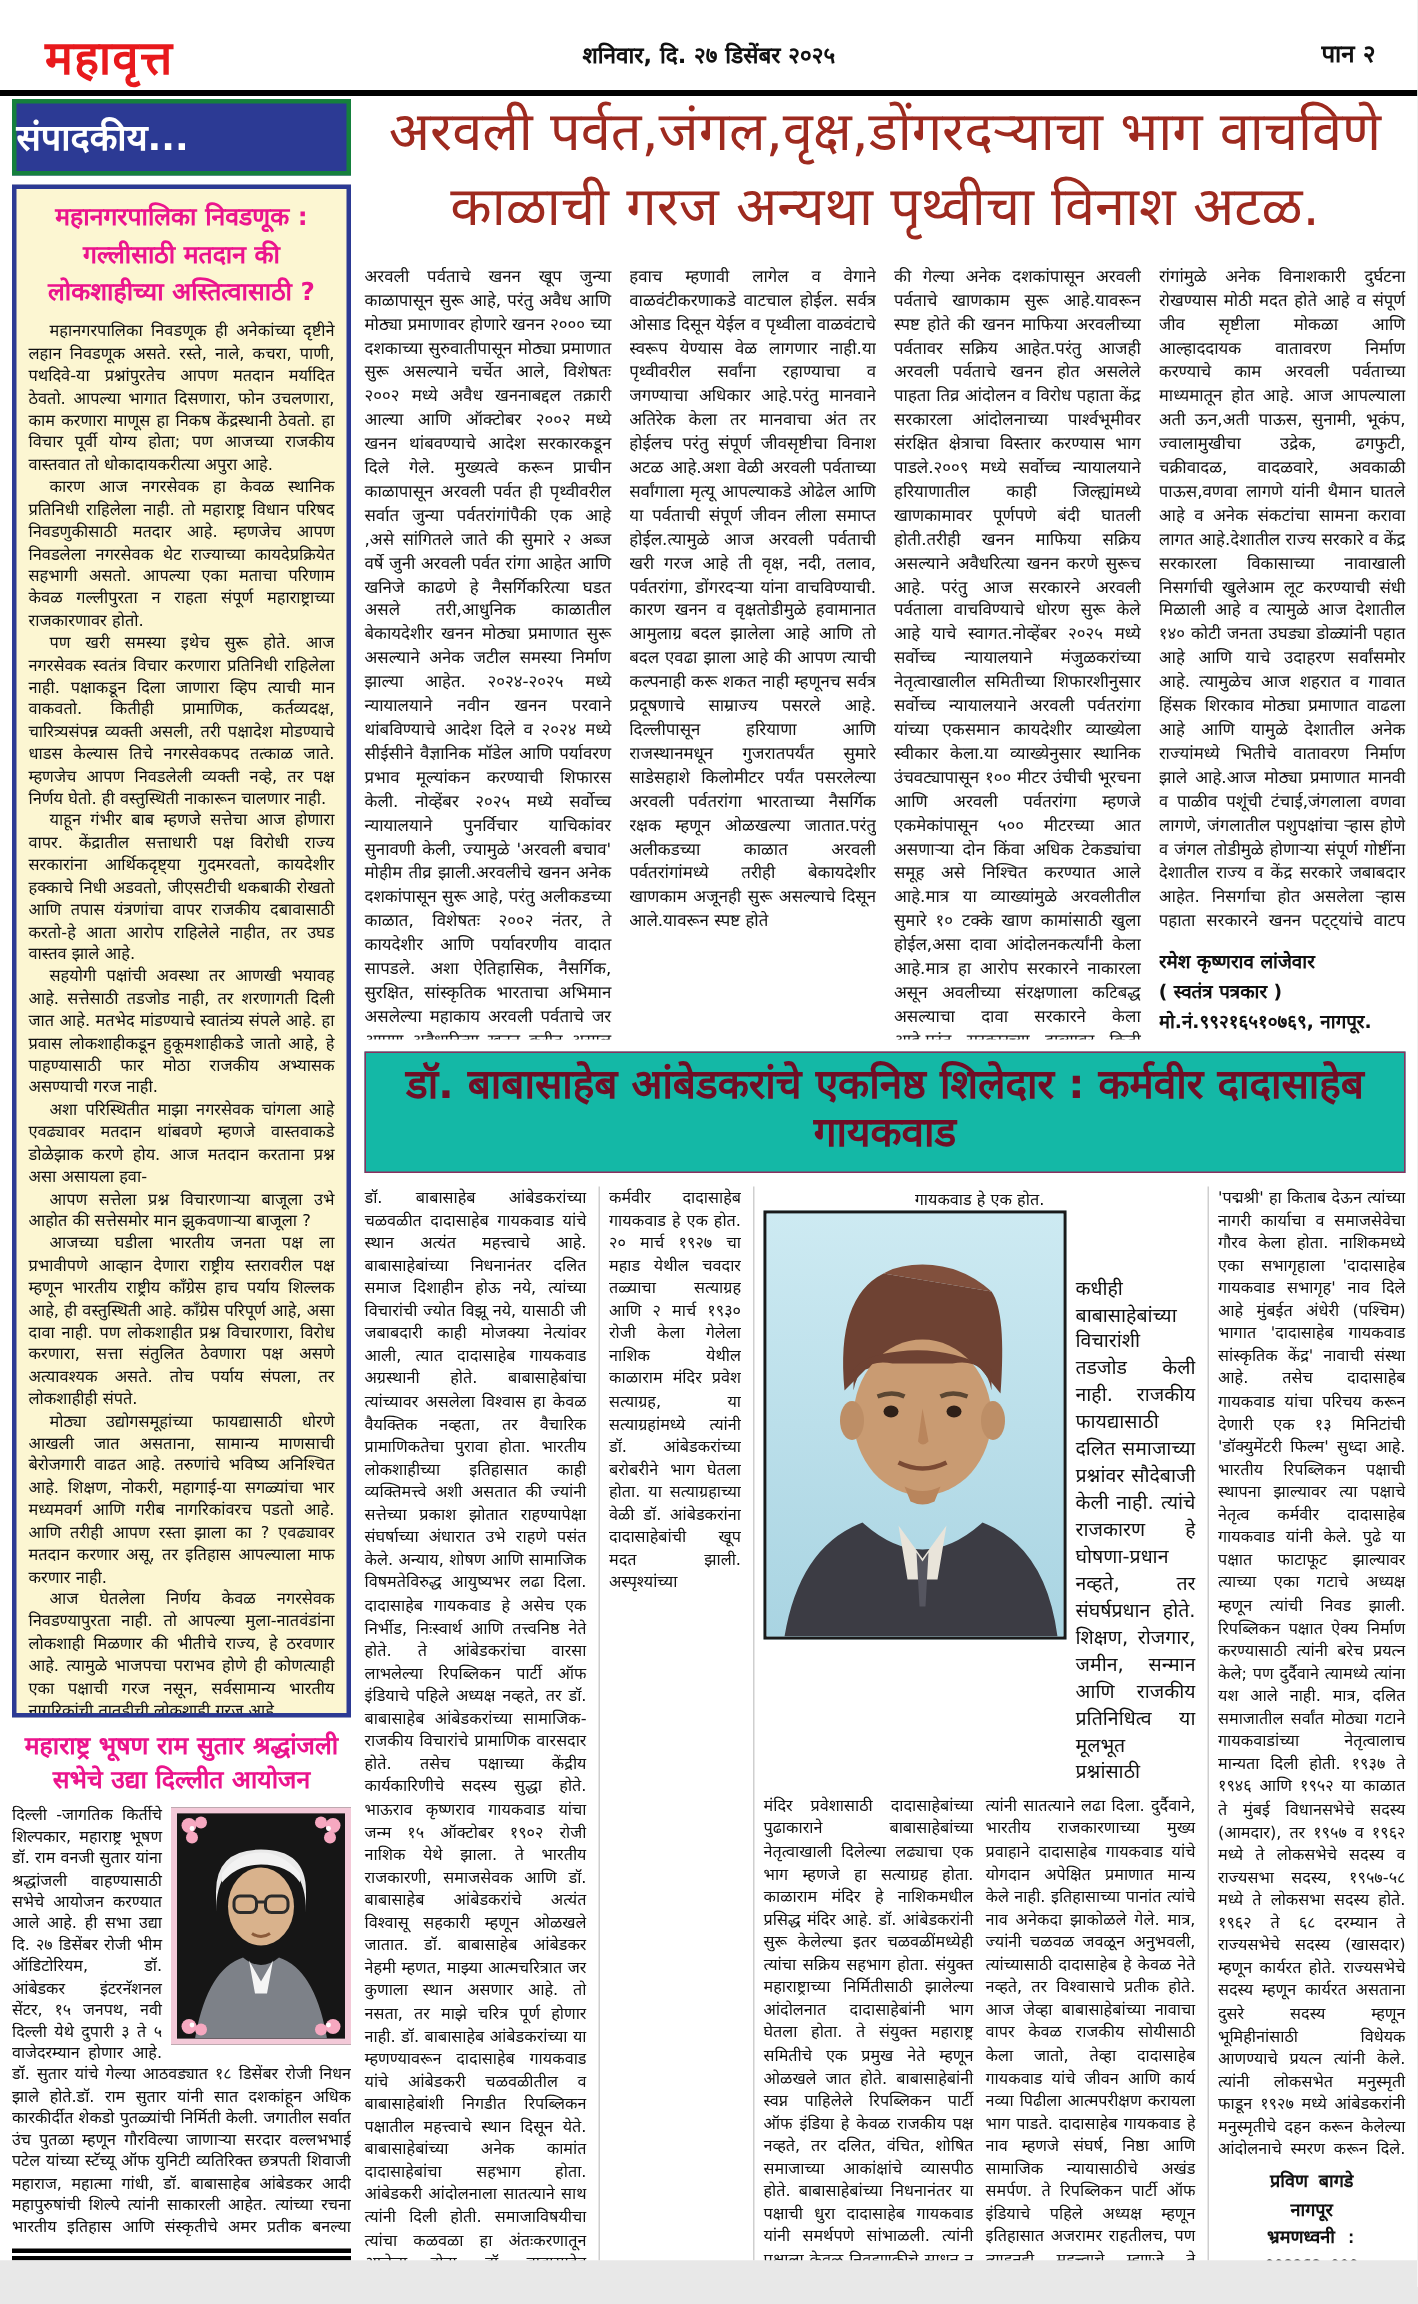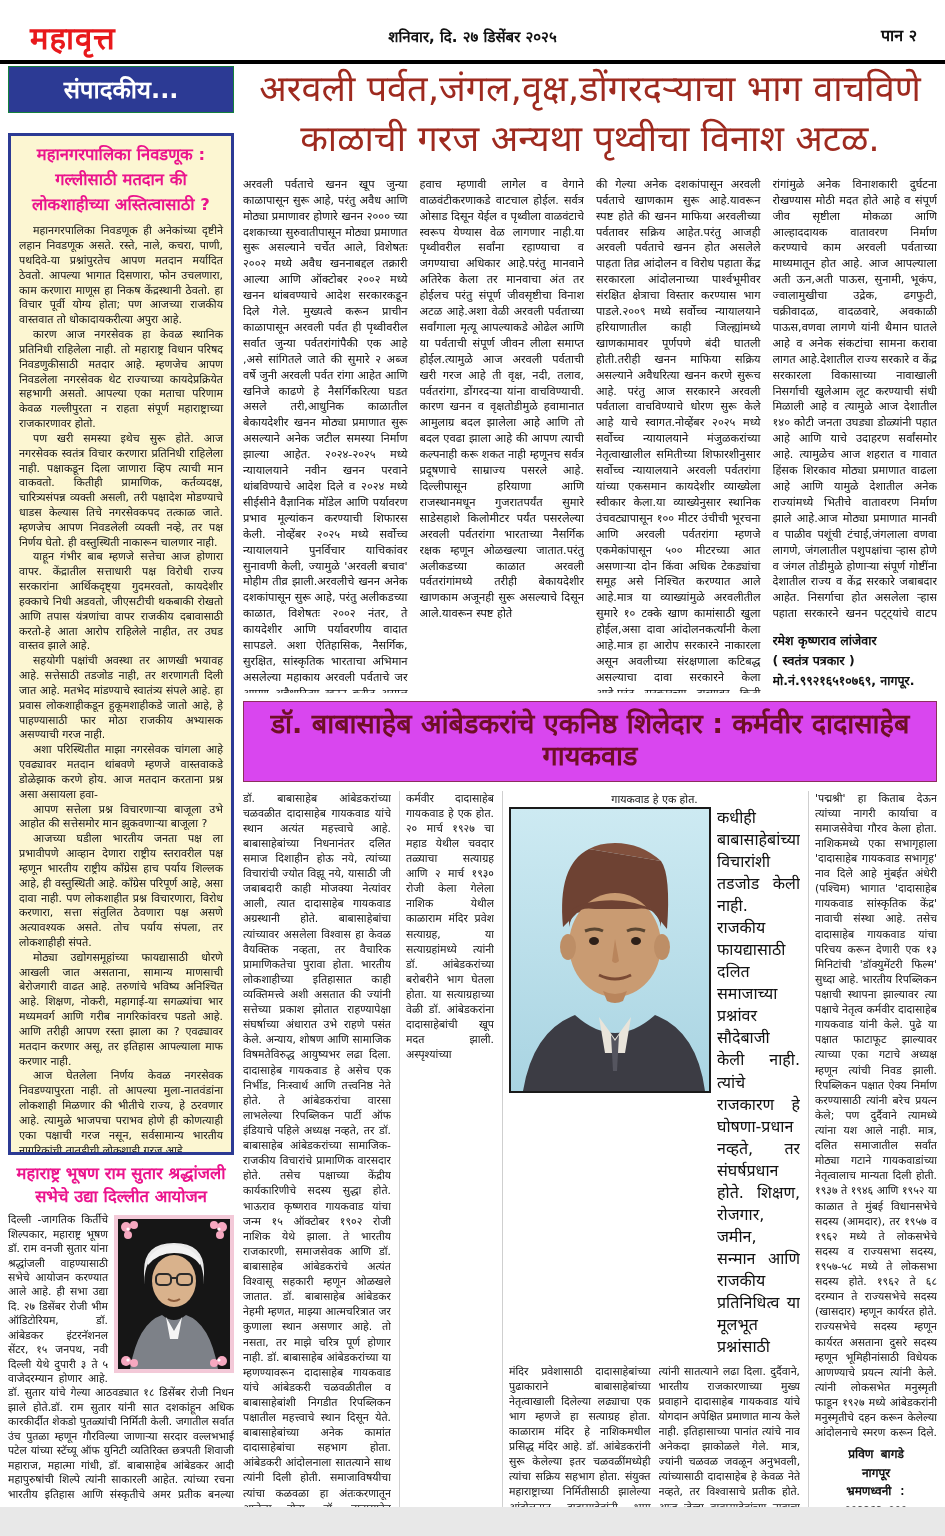--- a/index.html
+++ b/index.html
@@ -7,50 +7,50 @@
     position:relative;width:945px;height:1507px;margin:0 auto;background:#ffffff;
     font-family:"DejaVu Sans",sans-serif;color:#111;overflow:hidden;
   }
   
   .header{position:absolute;top:0;left:0;right:0;height:60px;border-bottom:4px solid #000;}
   .masthead{position:absolute;left:30px;top:16px;font-size:31px;font-weight:bold;color:#e8191c;letter-spacing:1px;}
   .hdate{position:absolute;left:0;right:0;top:26px;text-align:center;font-size:15px;font-weight:bold;}
   .hpage{position:absolute;right:28px;top:24px;font-size:16px;font-weight:bold;}
   
   .sidebar{position:absolute;left:8px;top:66px;width:226px;}
-  .ed-label{background:#2c3a94;border:1px solid #15803d;color:#fff;text-align:center;
+  .ed-label{background:#2c3a94;border:3px solid #15803d;color:#fff;
     font-size:24px;font-weight:bold;padding:5px 0 7px;}
-  .ed-box{margin-top:20px;border:3px solid #2c3a94;background:#fcf6d2;padding:7px 8px;
+  .ed-box{margin-top:6px;border:3px solid #2c3a94;background:#fcf6d2;padding:7px 8px;
     height:1022px;overflow:hidden;box-sizing:border-box;}
   .ed-head{color:#eb148d;font-size:16.5px;font-weight:bold;text-align:center;line-height:1.5;margin:0 0 7px;}
   .ed-box p{font-size:10.9px;line-height:1.36;text-align:justify;margin:0;text-indent:14px;}
   .sutar{margin-top:7px;}
   .sutar-head{color:#eb148d;font-size:16.5px;font-weight:bold;text-align:center;line-height:1.4;margin:0 0 5px;}
   .sutar-body{font-size:10.7px;line-height:1.35;text-align:justify;height:288px;overflow:hidden;}
   .sutar-photo{float:right;width:112px;height:150px;margin:2px 0 3px 6px;border:4px solid #f3c9d8;background:#141414;}
   .sidebar-rule{margin-top:8px;height:2px;border-top:3px solid #000;border-bottom:3px solid #000;}
   
   .main{position:absolute;left:243px;top:64px;width:694px;}
   .main-headline{color:#9e2a1f;font-weight:normal;text-align:center;font-size:36px;line-height:1.4;}
   .mcols{display:flex;gap:12px;margin-top:12px;height:516px;}
   .mcol{flex:1;font-size:11.2px;line-height:1.42;text-align:justify;overflow:hidden;}
   .mcol-last{flex:1;display:flex;flex-direction:column;overflow:hidden;}
   .mcol-last .mtext{flex:1;font-size:11.2px;line-height:1.42;text-align:justify;overflow:hidden;}
   .mbyline{font-weight:bold;font-size:12.5px;line-height:1.6;padding:8px 0 2px;}
-  .band{margin-top:8px;background:#d946ef;border:1px solid #8c2f5e;}
+  .band{margin-top:8px;background:#14b8a6;border:1px solid #8c2f5e;}
   .band-text{color:#6f0f26;font-size:27px;font-weight:bold;text-align:center;padding:6px 4px 8px;line-height:1.2;}
   .gcols{display:flex;gap:8px;margin-top:9px;height:742px;}
   .gcol{font-size:10.8px;line-height:1.4;text-align:justify;overflow:hidden;}
   .gA{flex:0 0 148px;}
   .gB{flex:0 0 95px;border-left:1px solid #cfcfcf;padding-left:6px;box-sizing:border-box;}
   .gmid{flex:0 0 295px;display:flex;flex-direction:column;border-left:1px solid #cfcfcf;padding-left:6px;box-sizing:border-box;align-items:center;}
   .gmid-topline{font-size:10.8px;height:16px;overflow:hidden;white-space:nowrap;}
   .photo-row{display:flex;gap:6px;}
   .gaikwad-photo{width:198px;height:282px;border:2px solid #1a1a1a;background:#b8dde8;flex:0 0 auto;}
-  .gstrip{flex:1;font-size:16px;line-height:1.38;text-align:justify;overflow:hidden;}
+  .gstrip{flex:1;font-size:13px;line-height:1.38;text-align:justify;overflow:hidden;margin-top:44px;}
   .gsub{display:flex;gap:8px;margin-top:5px;flex:1;overflow:hidden;}
   .gsub .gcolsub{flex:1;font-size:10.8px;line-height:1.4;text-align:justify;overflow:hidden;}
   .gE{flex:1;display:flex;flex-direction:column;border-left:1px solid #cfcfcf;padding-left:6px;box-sizing:border-box;}
   .gE .gtext{flex:1;font-size:10.8px;line-height:1.4;text-align:justify;overflow:hidden;}
   .gbyline{text-align:center;font-weight:bold;font-size:12px;line-height:1.55;padding:6px 0 8px;border-bottom:4px solid #000;font-family:Liberation Mono, monospace;}
 </style>
 </head>
 <body>
 
 <div class="page">

